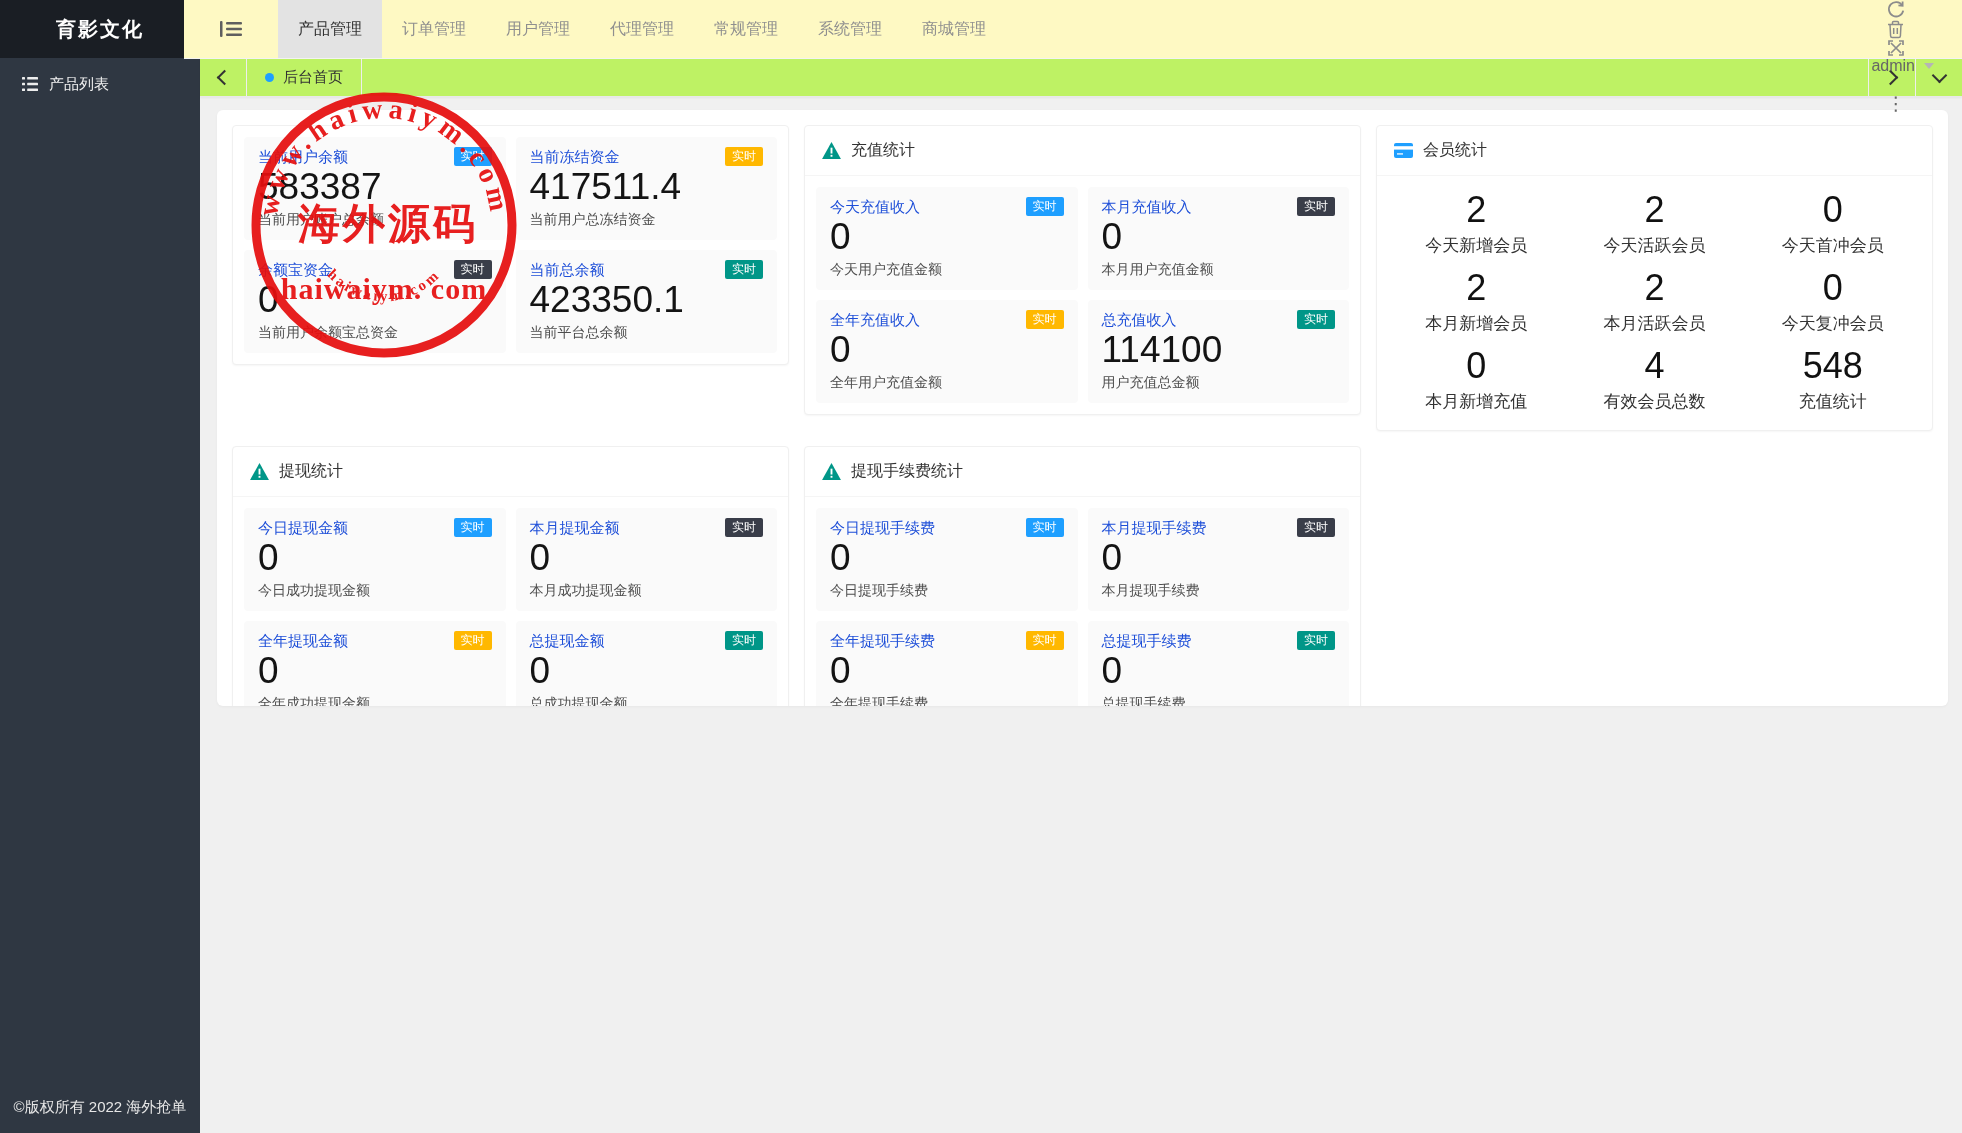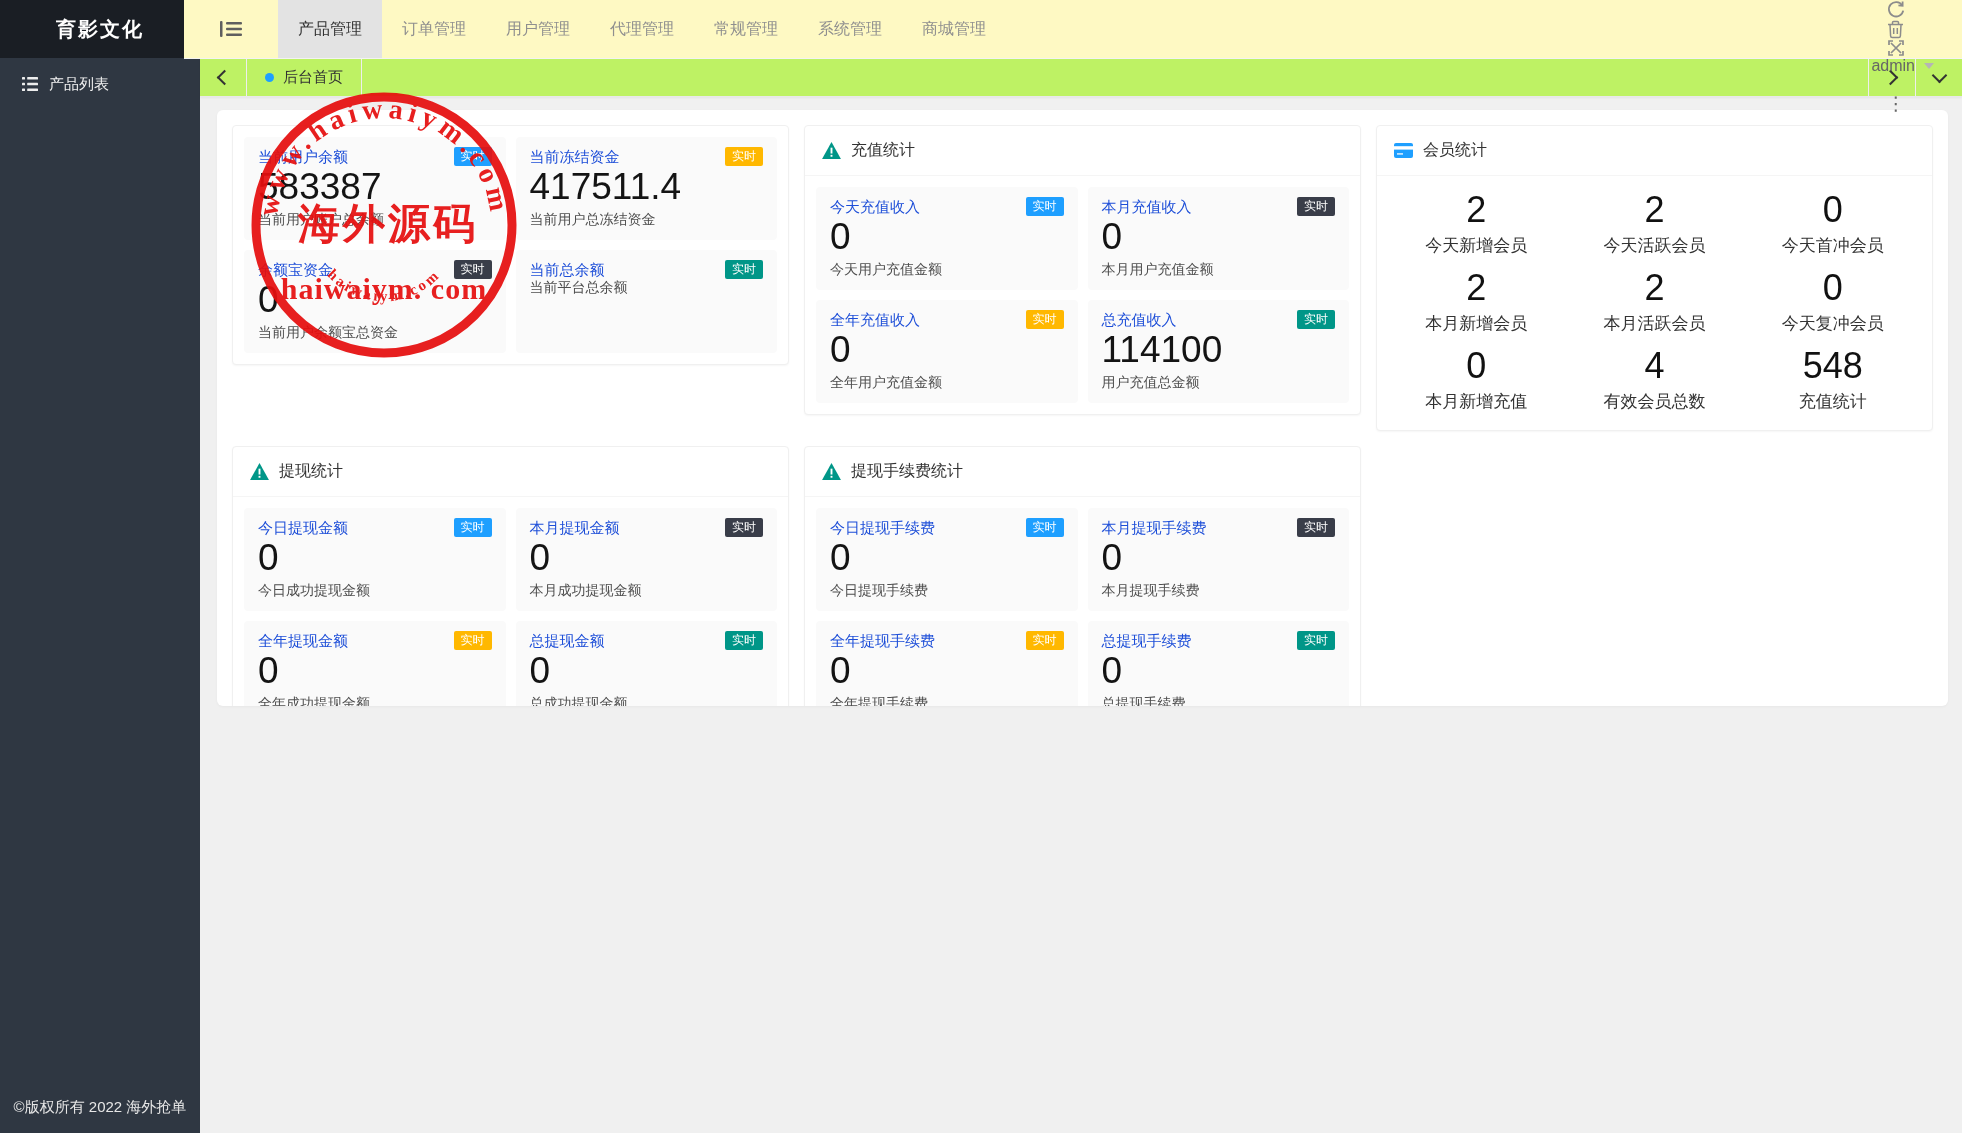--- a/index.html
+++ b/index.html
@@ -187,20 +187,21 @@
               <span class="badge" data-color="dark">实时</span>
             </div>
             <div class="stat-value">0</div>
             <div class="stat-sub">当前用户余额宝总资金</div>
           </div>
           <div class="stat">
             <div class="stat-top">
               <span class="stat-label">当前总余额</span>
               <span class="badge" data-color="teal">实时</span>
             </div>
+            <div class="stat-value">423350.1</div>
             <div class="stat-sub">当前平台总余额</div>
           </div>
         </div>
       </section>
 
       <section class="card">
         <div class="card-head">
           <svg width="19" height="17" viewBox="0 0 20 18">
             <path d="M10 0 L20 18 H0 Z" fill="#009688"></path>
             <rect x="9" y="6" width="2" height="6.2" fill="#fff"></rect>

